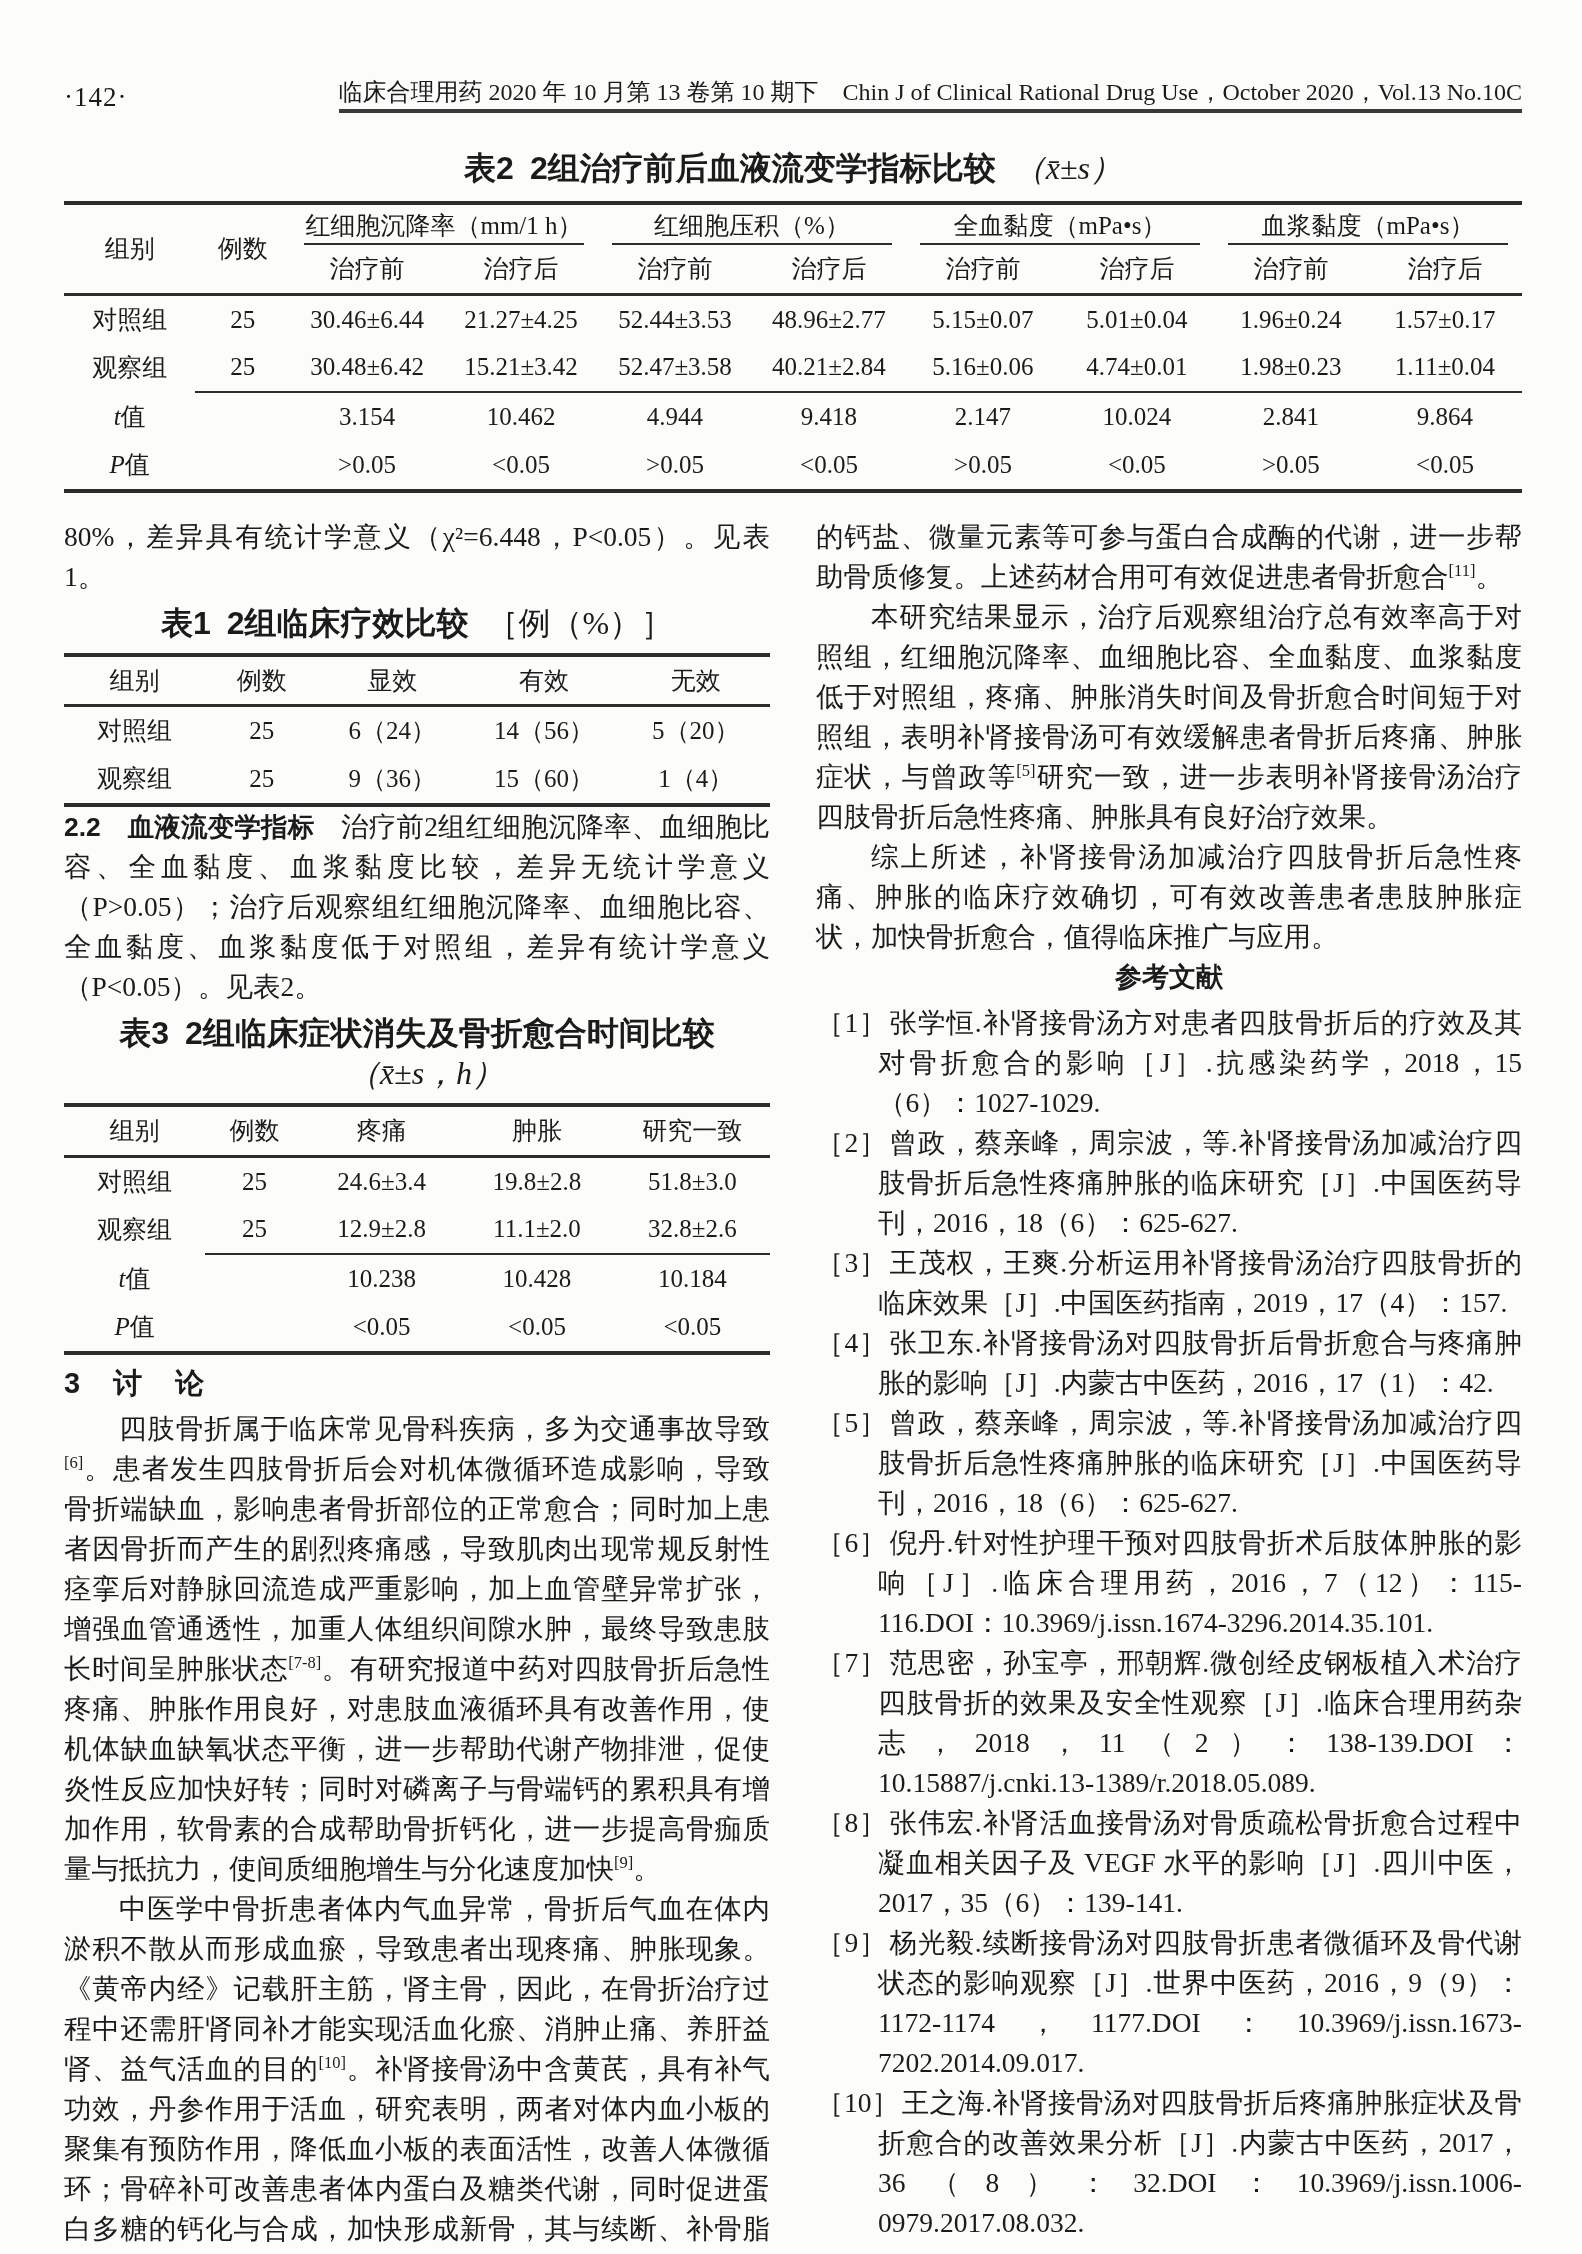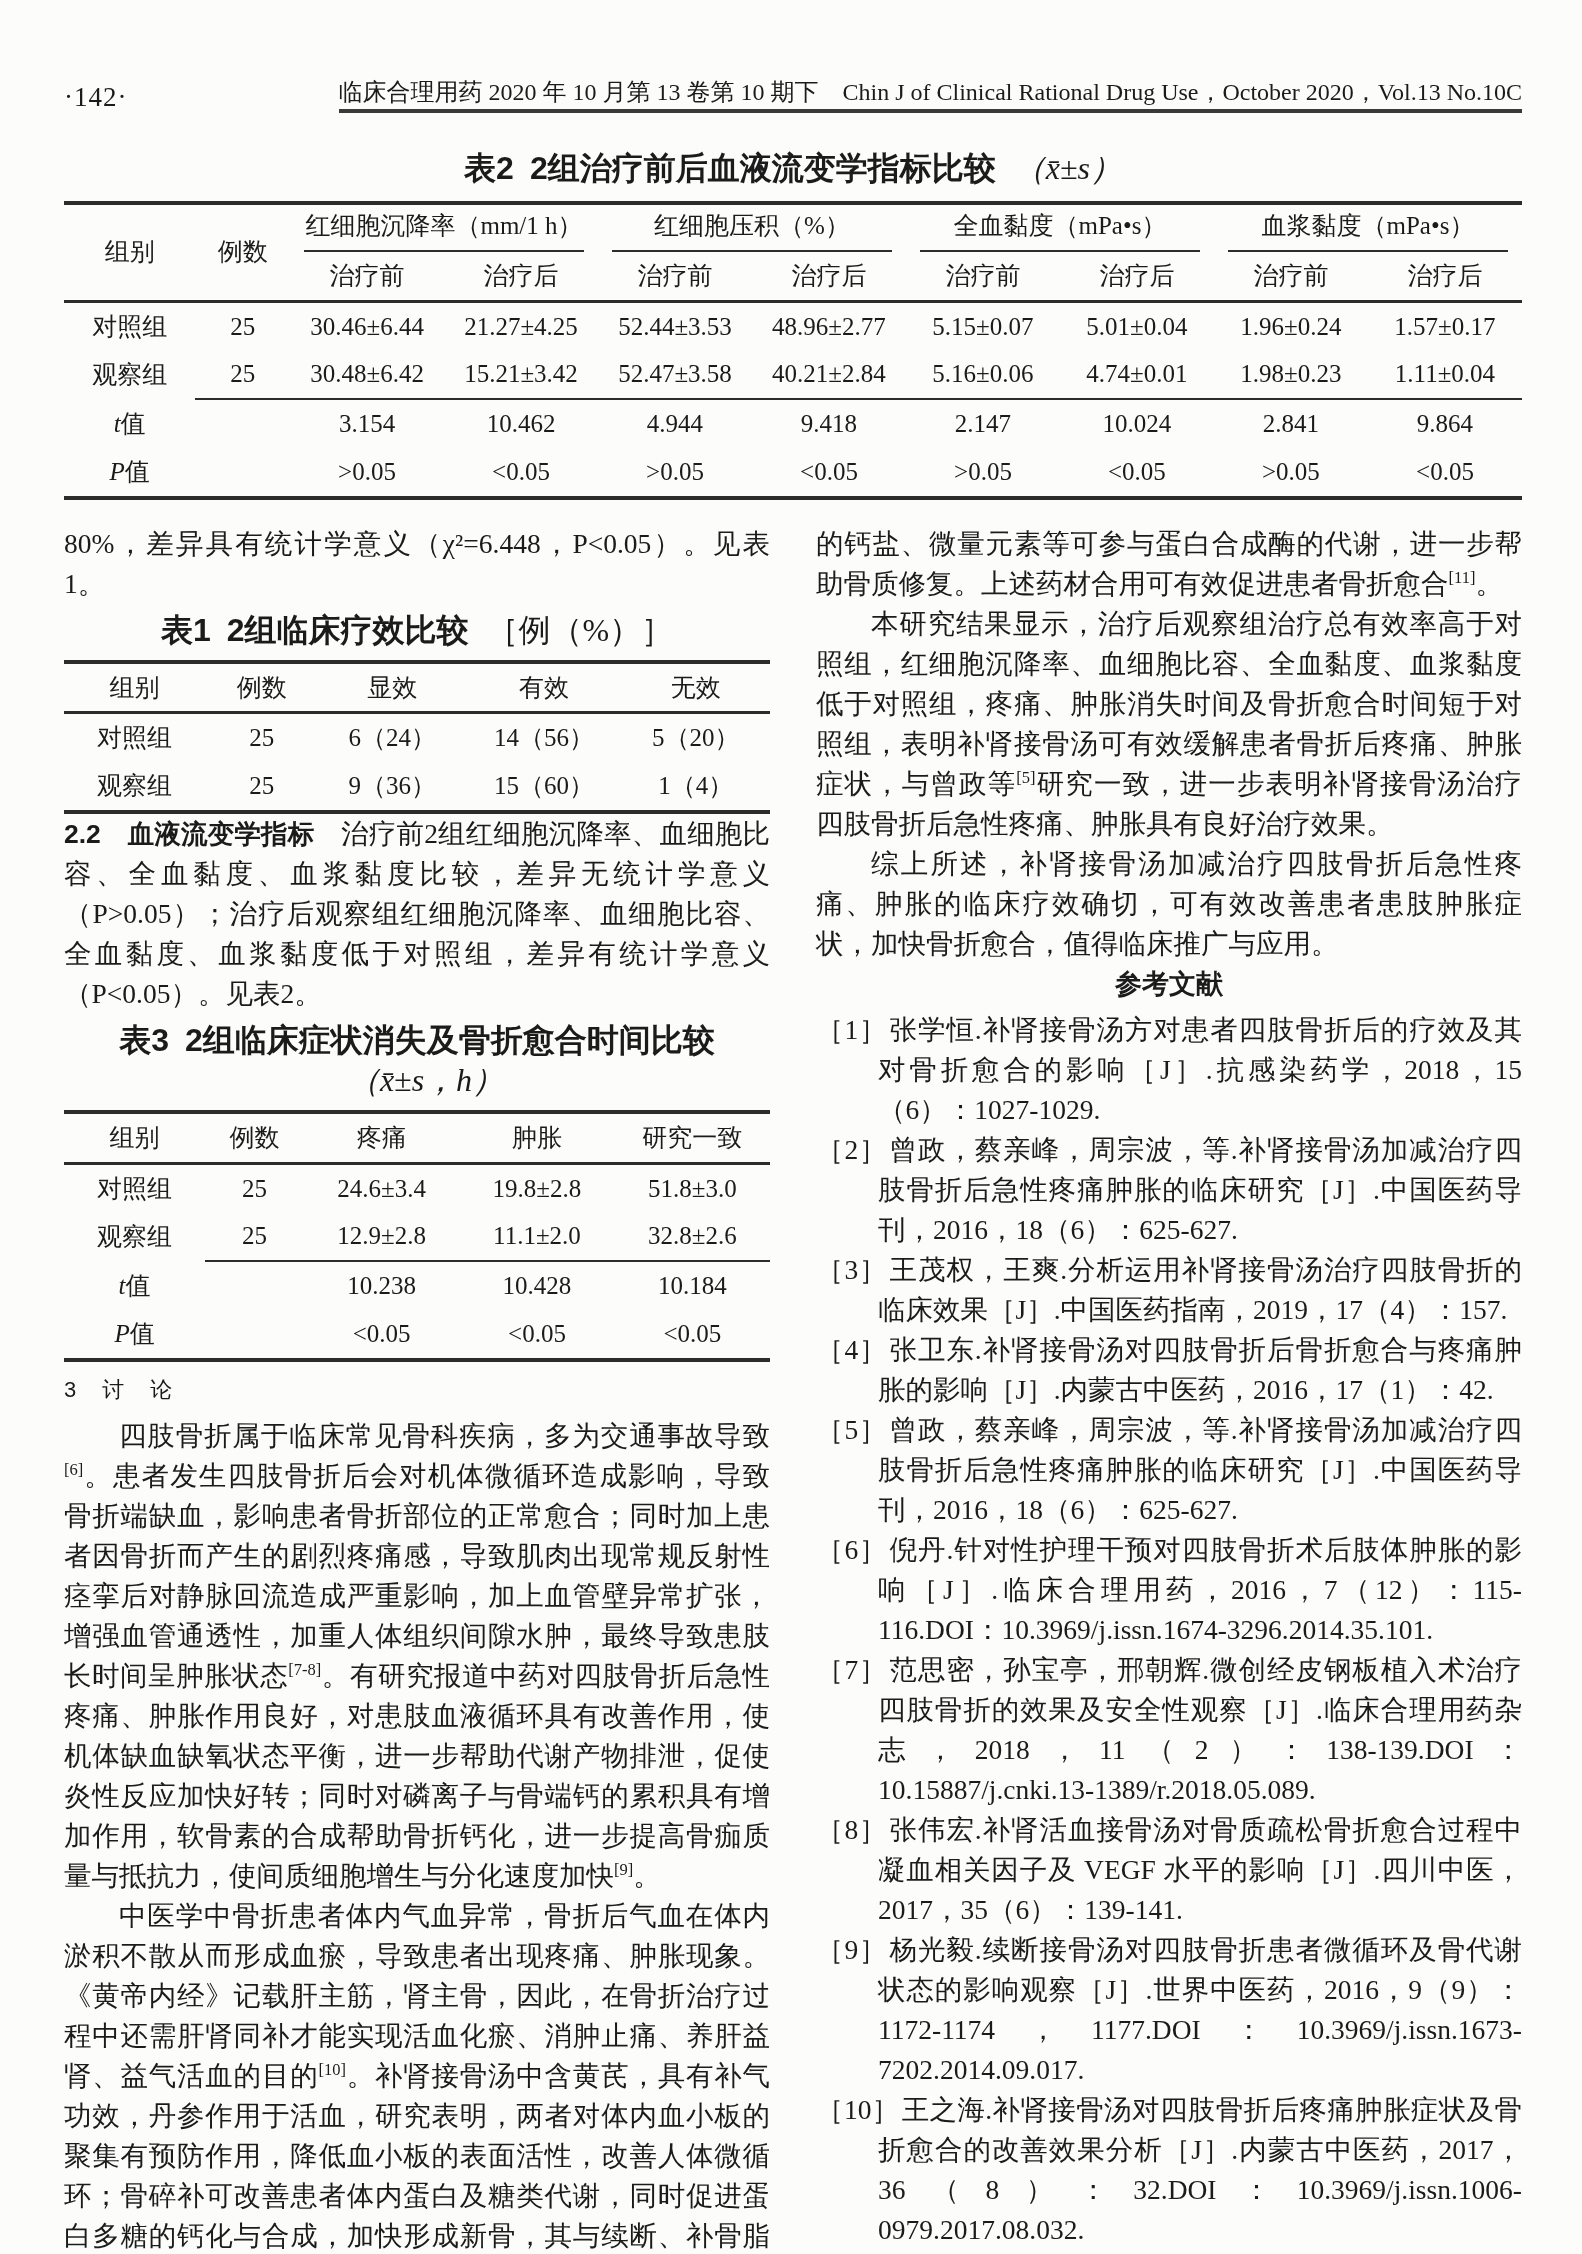--- a/index.html
+++ b/index.html
@@ -21,32 +21,32 @@
   .tbl-caption .cap-unit { margin-left:18px; font-style:italic; font-family:"Liberation Serif",serif; }
   .tbl-caption.small { margin-top:6px; }
   
   table.tbl { width:100%; border-collapse:collapse; table-layout:fixed;
               border-top:4px solid #2c2c2c; border-bottom:4px solid #2c2c2c;
               font-size:25px; }
   .tbl th, .tbl td { font-weight:normal; text-align:center; padding:7px 2px; line-height:1.35;
                      overflow:hidden; white-space:nowrap; }
   .tbl th.bb { border-bottom:3px solid #2c2c2c; }
   .tbl th.group-th { padding:4px 0 0; }
-  .tbl th.group-th span { display:block; border-bottom:2px solid #2c2c2c; margin:0 14px; padding-bottom:7px; }
+  .tbl th.group-th span { display:block; border-bottom:2px solid #2c2c2c; margin:0 14px; padding-bottom:0; }
   .tbl td.line-top { border-top:2px solid #2c2c2c; }
   .tbl i, .para i, .ref i { font-style:italic; }
   
   .columns { display:flex; gap:46px; margin-top:24px; }
   .col { flex:1; min-width:0; font-size:27.5px; line-height:40px; text-align:justify; }
   .para { margin:0; }
   .para.indent { text-indent:2em; }
   sup { font-size:0.6em; line-height:0; vertical-align:super; }
   .sec-lead { font-family:"Liberation Sans","DejaVu Sans",sans-serif; font-weight:bold; font-size:26.5px; }
-  .disc-heading { font-family:"Liberation Sans","DejaVu Sans",sans-serif; font-weight:normal;
-                  font-size:22px; margin:8px 0 6px; letter-spacing:2px; }
+  .disc-heading { font-family:"Liberation Sans","DejaVu Sans",sans-serif; font-weight:bold;
+                  font-size:29px; margin:8px 0 6px; letter-spacing:2px; }
   .refs-heading { text-align:center; font-family:"Liberation Sans","DejaVu Sans",sans-serif;
                   font-weight:bold; font-size:27px; margin:0 0 6px; }
   .ref { padding-left:62px; text-indent:-62px; text-align:justify; }
   .ref-label { margin-right:2px; }
 </style>
 </head>
 <body>
 
 <div class="page-header">
   <div class="page-num">·142·</div>

